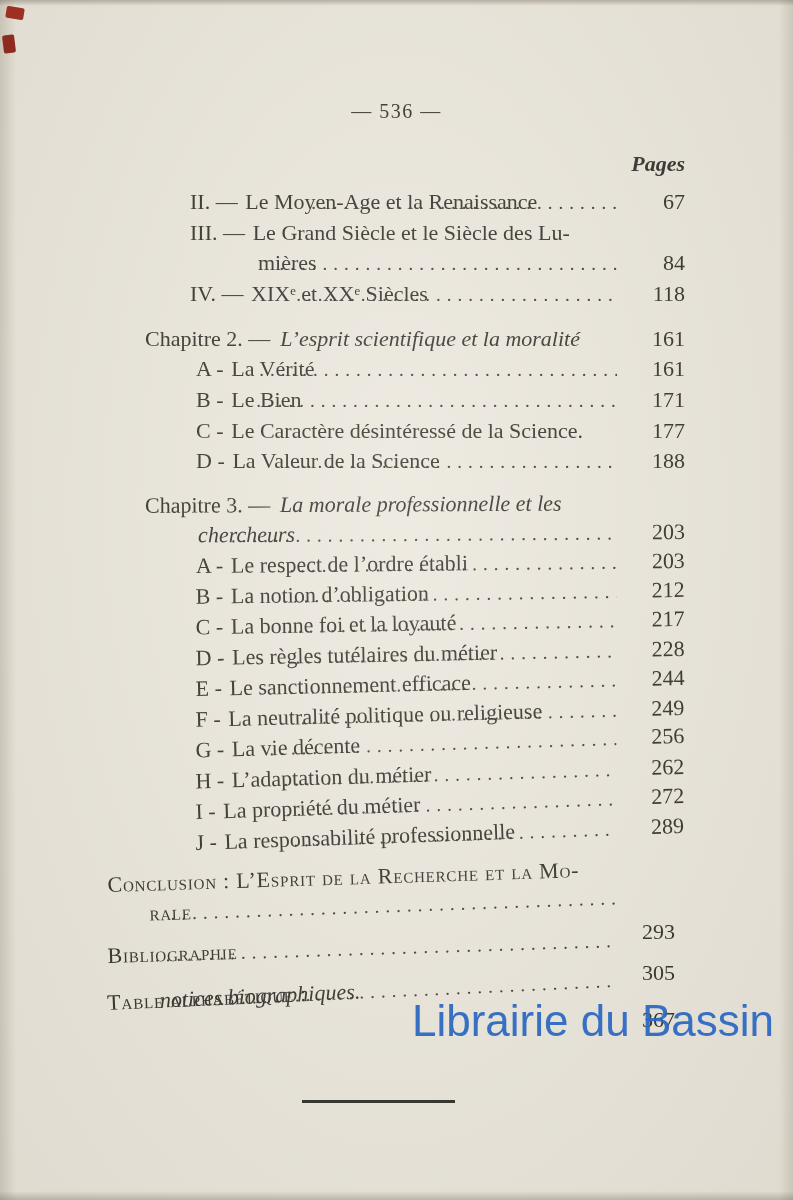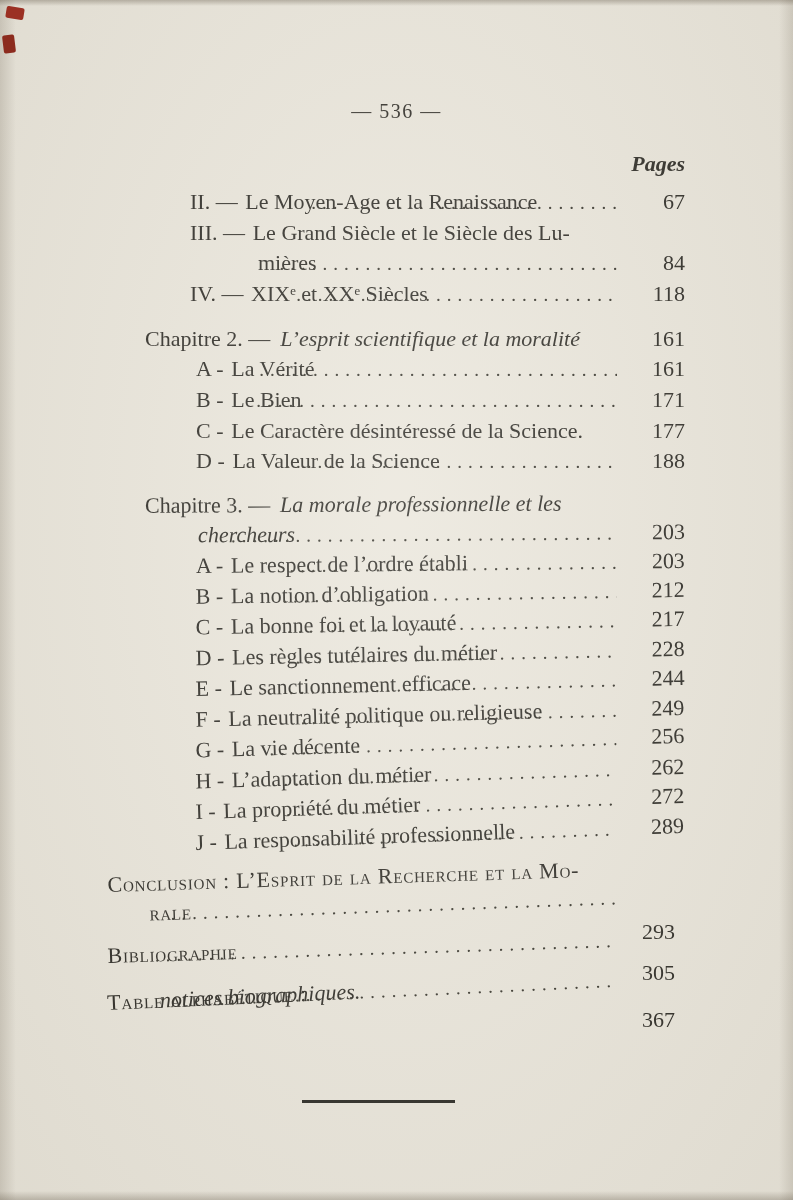--- a/index.html
+++ b/index.html
@@ -287,16 +287,17 @@
       <span class="pagenum"></span>
     </div>
 
     <div class="row num-row">
       <span class="fill"></span>
       <span class="pagenum">367</span>
     </div>
 
   </main>
 
+  <div class="watermark">Librairie du Bassin</div>
 
   <div class="bottom-rule"></div>
 
 </div>
 
 </body></html>

